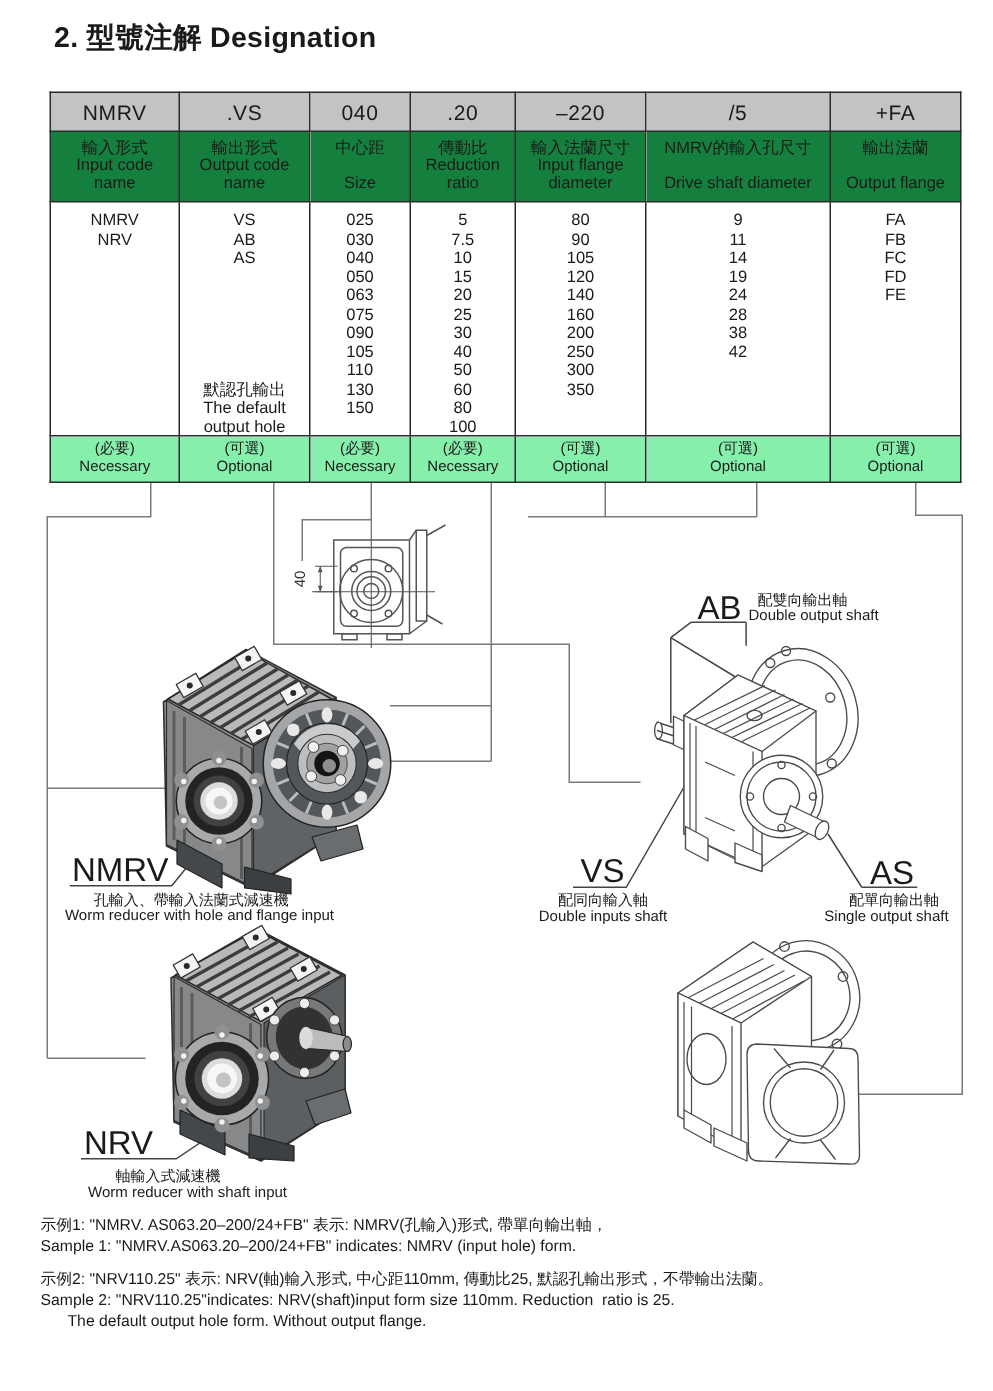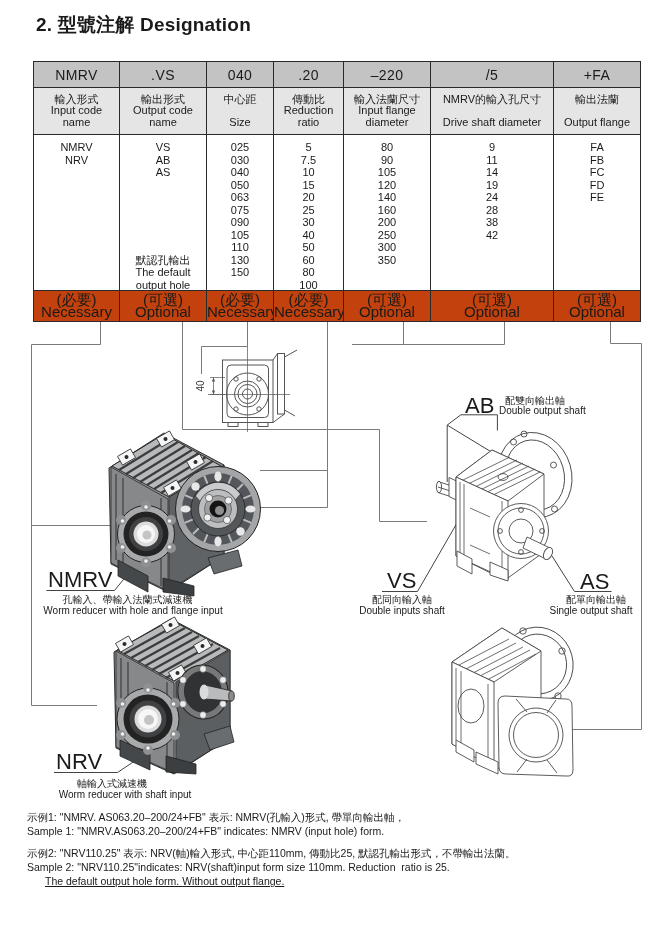--- a/index.html
+++ b/index.html
@@ -1,24 +1,24 @@
 <!DOCTYPE html>
 <html><head>
 <meta charset="utf-8">
 <style>
   html,body{margin:0;padding:0;background:#fff;}
   body{width:662px;height:927px;position:relative;font-family:"Liberation Sans",sans-serif;color:#1a1a1a;overflow:hidden;}
   .abs{position:absolute;}
   table{border-collapse:collapse;table-layout:fixed;}
   td{border:1.5px solid #2a2a2a;text-align:center;padding:0;margin:0;overflow:hidden;}
   .r1 td{background:#c3c3c3;font-size:14px;letter-spacing:0.4px;}
-  .r2 td{background:#e5e5e5;font-size:11px;line-height:11.5px;vertical-align:middle;}
+  .r2 td{background:#15803d;font-size:11px;line-height:11.5px;vertical-align:middle;}
   .r3 td{background:#fff;font-size:11px;vertical-align:top;padding:0;}
   .r3 td .dv{height:155px;overflow:hidden;box-sizing:border-box;padding-top:6px;line-height:12.5px;}
-  .r4 td{background:#c2410c;font-size:15px;line-height:12.5px;vertical-align:middle;}
+  .r4 td{background:#86efac;font-size:10px;line-height:12.5px;vertical-align:middle;}
 </style>
 </head>
 <body>
   <div class="abs" style="left:36px;top:12px;font-size:19px;font-weight:bold;letter-spacing:0.2px;">2. 型號注解 Designation</div>
 
   <table class="abs" style="left:33px;top:61px;width:607px;">
     <colgroup>
       <col style="width:86px">
       <col style="width:87px">
       <col style="width:67px">
@@ -413,14 +413,14 @@
       <polygon points="456,740 474,750 474,762 456,752"></polygon>
       <polygon points="476,752 498,762 498,774 476,764"></polygon>
     </g>
   </svg>
 
   <div class="abs" style="left:27px;top:810px;font-size:10.5px;line-height:14.1px;white-space:nowrap;">
     <div>示例1: "NMRV. AS063.20–200/24+FB" 表示: NMRV(孔輸入)形式, 帶單向輸出軸，</div>
     <div>Sample 1: "NMRV.AS063.20–200/24+FB" indicates: NMRV (input hole) form.</div>
     <div style="margin-top:8px;">示例2: "NRV110.25" 表示: NRV(軸)輸入形式, 中心距110mm, 傳動比25, 默認孔輸出形式，不帶輸出法蘭。</div>
     <div>Sample 2: "NRV110.25"indicates: NRV(shaft)input form size 110mm. Reduction&nbsp; ratio is 25.</div>
-    <div style="padding-left:18px;text-decoration:underline;">The default output hole form. Without output flange.</div>
+    <div style="padding-left:18px;">The default output hole form. Without output flange.</div>
   </div>
 
 </body></html>

